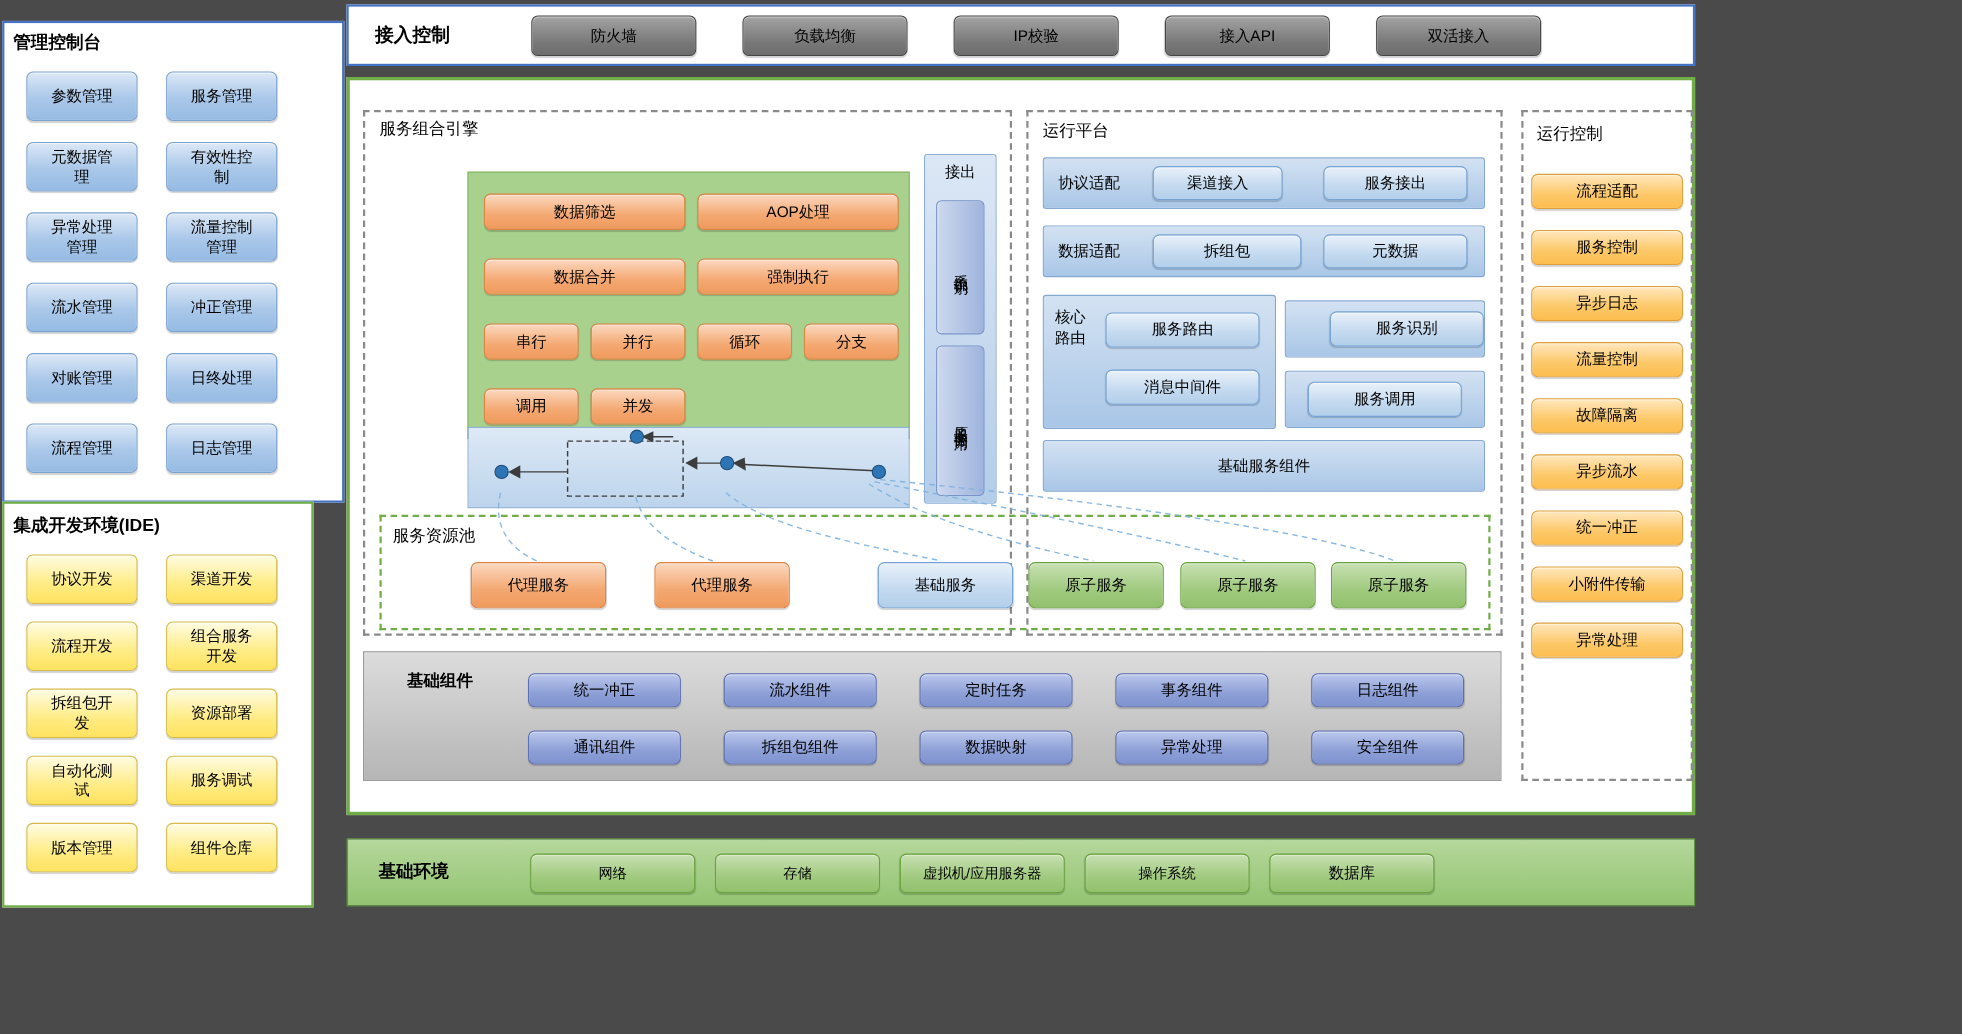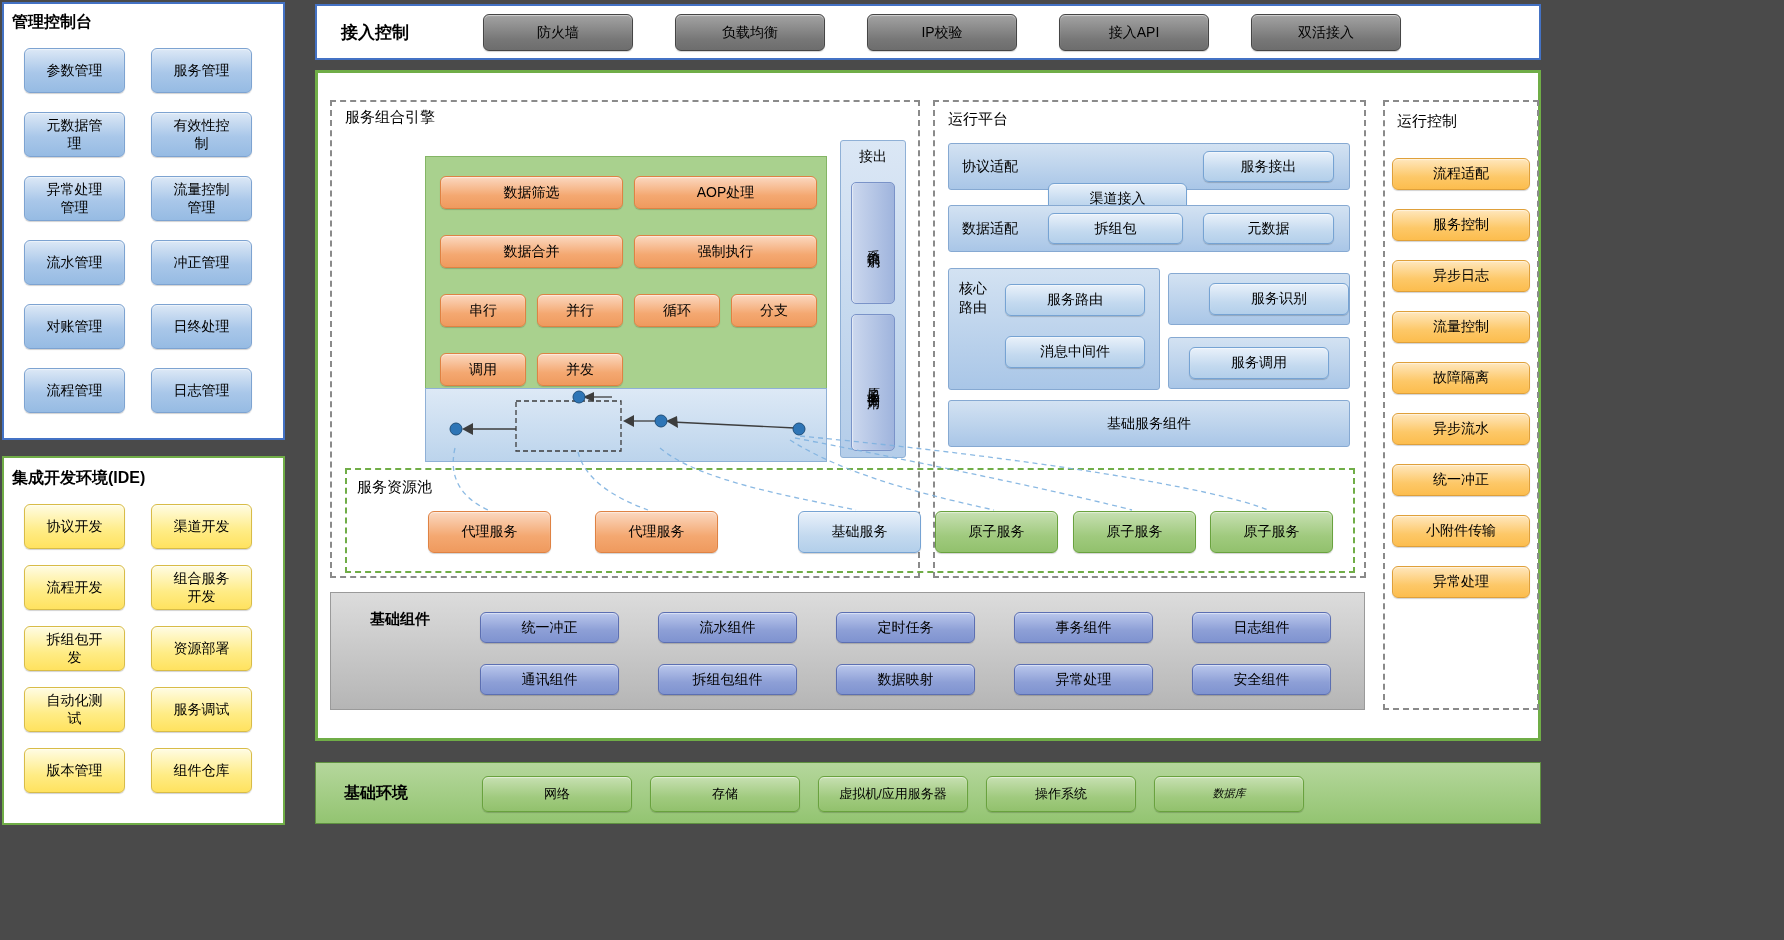--- a/index.html
+++ b/index.html
@@ -61,21 +61,21 @@
     display:grid; grid-template-columns:repeat(4,86px); column-gap:11px; row-gap:26px; grid-auto-rows:33px;
   }
   .span2 { grid-column:span 2; }
 
   .flex-row { display:flex; }
   .stack { display:flex; flex-direction:column; }
 </style>
 </head>
 <body>
 
-<div class="panel b-blue-border" style="left:2px;top:2px;width:283px;height:438px;padding-left:20px;">
+<div class="panel b-blue-border" style="left:2px;top:19px;width:311px;height:438px;padding-left:20px;">
   <div class="abs sec-title" style="left:8px;top:8px;">管理控制台</div>
   <div class="abs grid2" style="left:20px;top:44px;row-gap:19px;">
       <div class="btn b-blue">参数管理</div>
       <div class="btn b-blue">服务管理</div>
       <div class="btn b-blue">元数据管理</div>
       <div class="btn b-blue">有效性控制</div>
       <div class="btn b-blue">异常处理管理</div>
       <div class="btn b-blue">流量控制管理</div>
       <div class="btn b-blue">流水管理</div>
       <div class="btn b-blue">冲正管理</div>
@@ -157,21 +157,21 @@
       <div class="vbtn" style="left:10px;top:41px;width:44px;height:122px;">系统识别</div>
       <div class="vbtn" style="left:10px;top:173px;width:44px;height:137px;">原子服务调用</div>
     </div>
   </div>
 
   <div class="abs dashed" style="left:615px;top:27px;width:433px;height:478px;">
     <div class="abs sub-title" style="left:13px;top:8px;">运行平台</div>
 
     <div class="abs bar-blue" style="left:13px;top:41px;width:402px;height:47px;">
       <div class="bar-label">协议适配</div>
-      <div class="btn b-lblue abs" style="left:99px;top:7px;width:139px;height:31px;margin-top:32px;">渠道接入</div>
+      <div class="btn b-lblue abs" style="left:99px;top:7px;width:118px;height:31px;">渠道接入</div>
       <div class="btn b-lblue abs" style="left:254px;top:7px;width:131px;height:31px;">服务接出</div>
     </div>
 
     <div class="abs bar-blue" style="left:13px;top:103px;width:402px;height:47px;">
       <div class="bar-label">数据适配</div>
       <div class="btn b-lblue abs" style="left:99px;top:7px;width:135px;height:31px;">拆组包</div>
       <div class="btn b-lblue abs" style="left:254px;top:7px;width:131px;height:31px;">元数据</div>
     </div>
 
     <div class="abs bar-blue" style="left:13px;top:166px;width:212px;height:122px;">
@@ -233,21 +233,21 @@
   </div>
 </div>
 
 <div class="panel env-green" style="left:315px;top:762px;width:1226px;height:62px;">
   <div class="abs sec-title" style="left:28px;top:50%;transform:translateY(-50%);">基础环境</div>
   <div class="abs flex-row" style="left:166px;top:13px;gap:18px;">
       <div class="btn b-green" style="width: 150px; height: 36px; padding: 1px 18px; font-size: 13px;">网络</div>
       <div class="btn b-green" style="width: 150px; height: 36px; padding: 1px 18px; font-size: 13px;">存储</div>
       <div class="btn b-green" style="width: 150px; height: 36px; padding: 16px 18px; font-size: 13px;">虚拟机/应用服务器</div>
       <div class="btn b-green" style="width: 150px; height: 36px; padding: 1px 18px; font-size: 13px;">操作系统</div>
-      <div class="btn b-green" style="width: 150px; height: 36px; padding: 1px 18px; font-size: 11px; font-style: italic;">数据库</div>
+      <div class="btn b-green" style="width: 150px; height: 36px; padding: 1px 18px; font-size: 14px;">数据库</div>
     </div>
 </div>
 
 <svg class="abs" style="left:0;top:0;z-index:4;pointer-events:none;" width="1784" height="940">
   <g fill="none" stroke="#7fb2e0" stroke-width="1.3" stroke-dasharray="5 4" opacity="0.9">
     <path d="M455,448 C448,478 462,498 488,510"></path>
     <path d="M578,452 C585,480 615,498 648,510"></path>
     <path d="M660,448 C700,482 800,498 856,510"></path>
     <path d="M790,440 C850,478 940,498 994,510"></path>
     <path d="M795,438 C950,468 1078,496 1132,510"></path>

